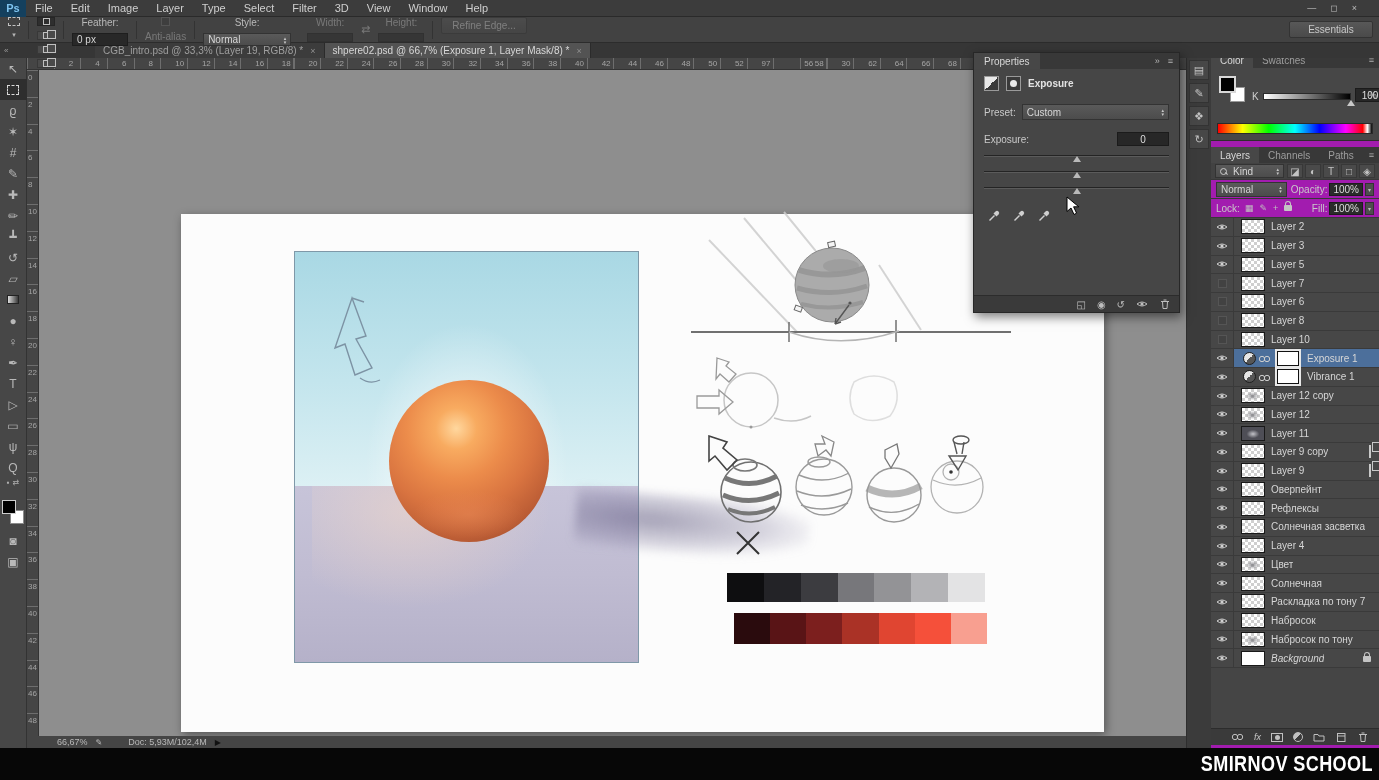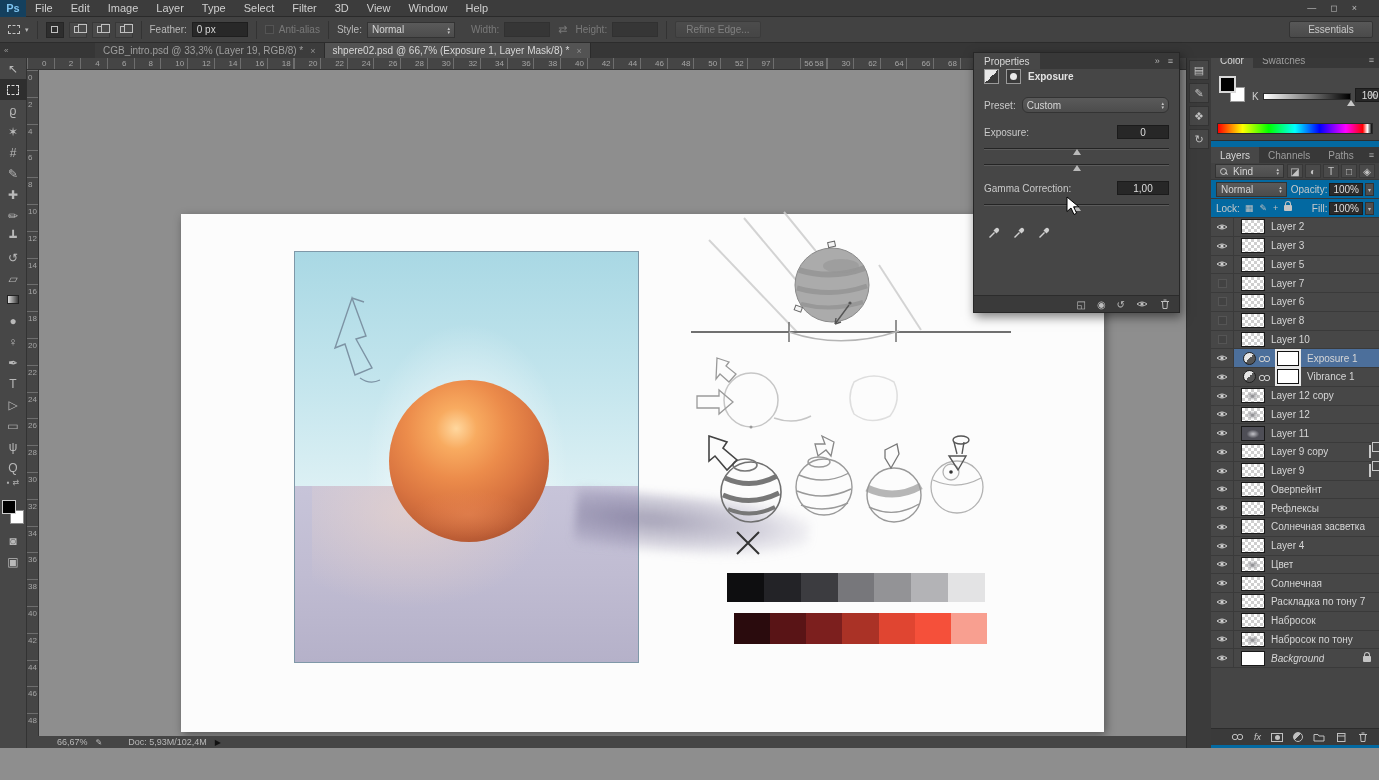--- a/index.html
+++ b/index.html
@@ -13,21 +13,21 @@
   .ps-logo { width:26px; height:17px; background:#14405e; color:#7ec3ef; font-weight:bold;
     font-size:11px; display:flex; align-items:center; justify-content:center; }
   .menu-item { color:#cfcfcf; font-size:11px; padding:11px 9px; line-height:17px; cursor:default; }
   .win-controls { margin-left:auto; display:flex; gap:14px; padding-right:22px; }
   .win-controls span { color:#bdbdbd; font-size:9px; line-height:17px; }
 
   
   .optionsbar { position:absolute; left:0; top:17px; width:1379px; height:26px;
     background:#424242; border-bottom:1px solid #2c2c2c; display:flex; align-items:center;
     font-size:10px; color:#b9b9b9; z-index:39; }
-  .opt-group { display:flex; align-items:center; gap:5px; padding:0 8px; height:100%; }
+  .opt-group { display:flex; align-items:center; gap:5px; padding:0 8px; height:100%;flex-direction:column; }
   .opt-sep { width:1px; height:18px; background:#535353; border-right:1px solid #333; }
   .mini-marquee { width:12px; height:9px; border:1px dashed #c2c2c2; }
   .caret { font-size:7px; color:#b5b5b5; }
   .op-btn { width:18px; height:16px; border:1px solid #383838; background:#4a4a4a;
     display:flex; align-items:center; justify-content:center; }
   .op-btn.sel { background:#2e2e2e; border-color:#262626; }
   .op-sq { width:7px; height:7px; border:1px solid #c0c0c0; position:relative; }
   .op-sq.dbl::after { content:""; position:absolute; left:3px; top:-3px; width:7px; height:7px; border:1px solid #c0c0c0; background:#4a4a4a;}
   .txt-input { background:#282828; border:1px solid #1e1e1e; color:#d6d6d6; height:15px;
     font-size:10px; padding:0 4px; display:flex; align-items:center; }
@@ -101,48 +101,48 @@
   .value-bar div { flex:1; }
   #gray-scale { left:546px; top:359px; width:258px; height:29px; }
   #red-scale  { left:553px; top:399px; width:253px; height:31px; }
 
   
   .props { position:absolute; left:973px; top:52px; width:207px; height:261px; background:#464646;
     border:1px solid #272727; box-shadow:2px 4px 10px rgba(0,0,0,.5); z-index:50; font-size:10px; color:#c9c9c9;}
   .props-head { height:16px; background:#383838; display:flex; align-items:stretch; }
   .props-tab { background:#474747; padding:0 10px; display:flex; align-items:center; color:#d8d8d8; }
   .props-head .right { margin-left:auto; display:flex; align-items:center; gap:8px; padding-right:6px; color:#b5b5b5; font-size:9px;}
-  .props-title-row { display:flex; align-items:center; gap:7px; padding:0 10px 4px 10px; }
+  .props-title-row { display:flex; align-items:center; gap:7px; padding:7px 10px 4px 10px; }
   .exp-ic { width:15px; height:15px; border:1px solid #9a9a9a; background:linear-gradient(135deg,#e8e8e8 50%,#3a3a3a 50%); }
   .mask-ic { width:15px; height:15px; border:1px solid #9a9a9a; background:#3a3a3a; position:relative;}
   .mask-ic::after{content:"";position:absolute;left:3px;top:3px;width:7px;height:7px;border-radius:50%;background:#e9e9e9;}
   .props-title { font-weight:bold; color:#e3e3e3; }
   .preset-row { display:flex; align-items:center; gap:6px; padding:9px 10px 2px 10px; }
-  .preset-dd { flex:1;border-radius:6px; }
+  .preset-dd { flex:1; }
   .pfield { display:flex; align-items:center; justify-content:space-between; padding:10px 10px 0 10px; }
   .pval { width:52px; height:14px; background:#272727; border:1px solid #1b1b1b; color:#dedede;
     display:flex; align-items:center; justify-content:center; }
   .pslider { position:relative; margin:8px 10px 0 10px; height:8px; }
   .pslider .track { position:absolute; left:0; right:0; top:1px; height:2px; background:#242424; border-bottom:1px solid #5b5b5b;}
   .pslider .thumb { position:absolute; top:2px; left:50%; margin-left:-4px; width:0; height:0;
     border-left:4px solid transparent; border-right:4px solid transparent; border-bottom:6px solid #b9b9b9; }
   .droppers { display:flex; gap:13px; padding:16px 0 0 14px; color:#d0d0d0; }
   .props-foot { position:absolute; left:0; right:0; bottom:0; height:17px; background:#3a3a3a;
     border-top:1px solid #2c2c2c; display:flex; align-items:center; justify-content:flex-end; gap:11px; padding-right:8px; color:#bdbdbd;}
   .props-foot .g { font-size:10px; }
 
   
   .dockstrip { position:absolute; left:1186px; top:43px; width:25px; height:705px; background:#3b3b3b;
     border-left:1px solid #2e2e2e; z-index:20; display:flex; flex-direction:column; align-items:center; }
   .dockstrip .dchev { color:#aaa; font-size:8px; height:14px; line-height:14px;}
   .dock-ic { width:20px; height:20px; margin:3px 0; background:#474747; border:1px solid #333;
     color:#c3c3c3; font-size:11px; display:flex; align-items:center; justify-content:center; }
 
   
-  .rightdock { position:absolute; left:1211px; top:43px; width:168px; height:705px; background:#0369a1; z-index:20;
+  .rightdock { position:absolute; left:1211px; top:43px; width:168px; height:705px; background:#a21caf; z-index:20;
     font-size:10px; color:#c9c9c9; }
   .panel-tabs { height:16px; background:#383838; display:flex; align-items:stretch; }
   .ptab { padding:0 9px; display:flex; align-items:center; color:#9d9d9d; }
   .ptab.active { background:#474747; color:#d8d8d8; }
   .panel-tabs .pmenu { margin-left:auto; padding-right:5px; display:flex; align-items:center; font-size:9px; color:#b0b0b0;}
 
   .color-body { position:relative; height:73px; background:#474747; border-bottom:1px solid #2e2e2e;}
   .cb-sw { position:absolute; left:8px; top:8px; width:26px; height:26px; }
   .cb-sw .fg { position:absolute; left:0; top:0; width:17px; height:17px; background:#000; border:2px solid #d8d8d8; z-index:2;}
   .cb-sw .bg { position:absolute; right:0; bottom:0; width:15px; height:15px; background:#fff; border:1px solid #999; }
@@ -643,24 +643,20 @@
       <span class="pval">0</span>
     </div>
     <div class="pslider">
       <span class="track"></span>
         <span class="thumb"></span>
     </div>
     <div class="pslider">
       <span class="track"></span>
         <span class="thumb"></span>
     </div>
-    <div class="pfield">
-      <span>Gamma Correction:</span>
-      <span class="pval">1,00</span>
-    </div>
     <div class="pslider">
       <span class="track"></span>
         <span class="thumb"></span>
     </div>
     <div class="droppers">
       <svg class="ic" width="12" height="12">
           <use href="#i-dropper"></use>
         </svg>
       <svg class="ic" width="12" height="12">
           <use href="#i-dropper"></use>
@@ -1010,14 +1006,17 @@
         <svg class="ic" width="12" height="12">
             <use href="#i-newlayer"></use>
           </svg>
         <svg class="ic" width="12" height="12">
             <use href="#i-trash"></use>
           </svg>
       </div>
     </div>
   </div>
 
+  <div class="blackbar">
+    <span class="watermark">SMIRNOV SCHOOL</span>
+  </div>
 
 </div>
 
 </body></html>

